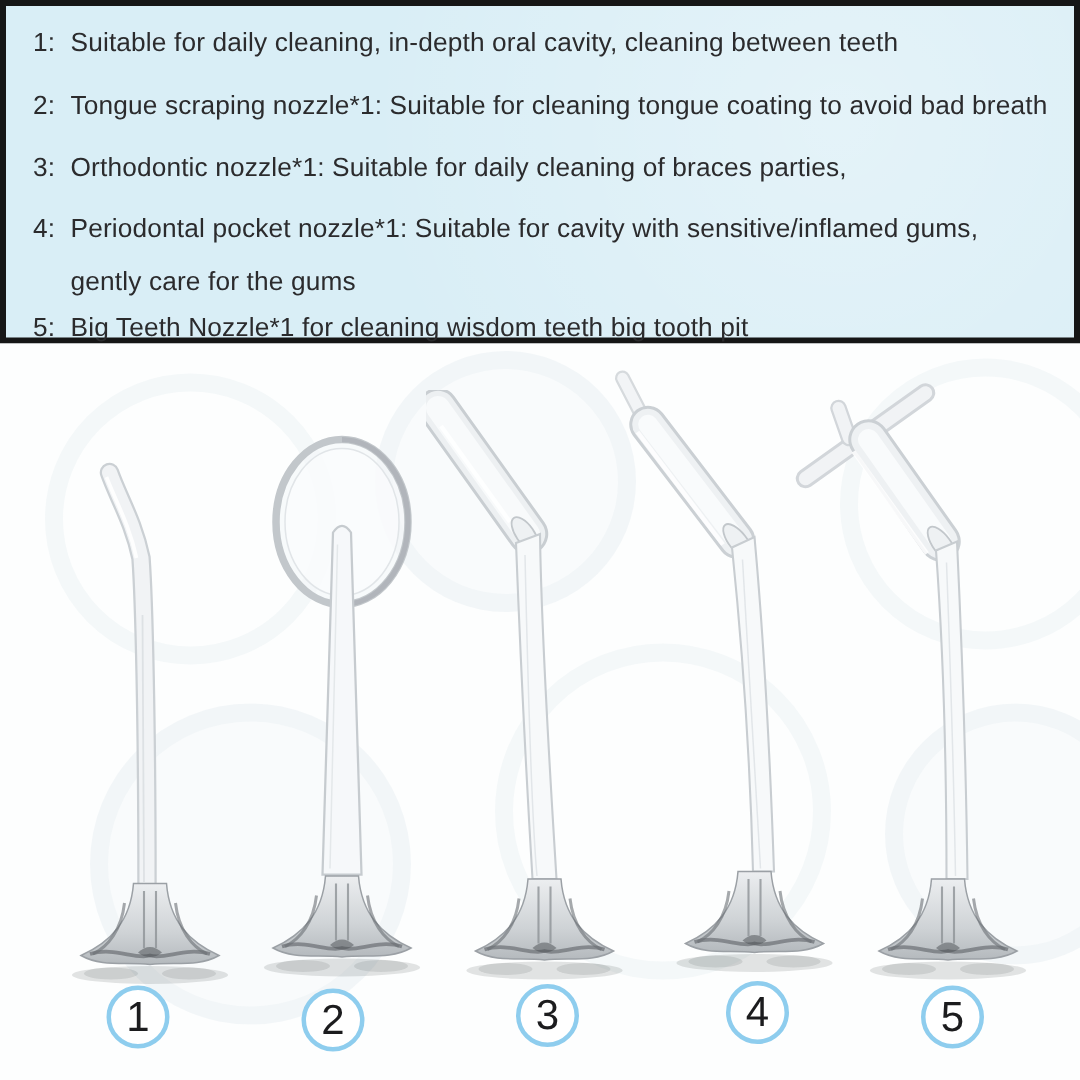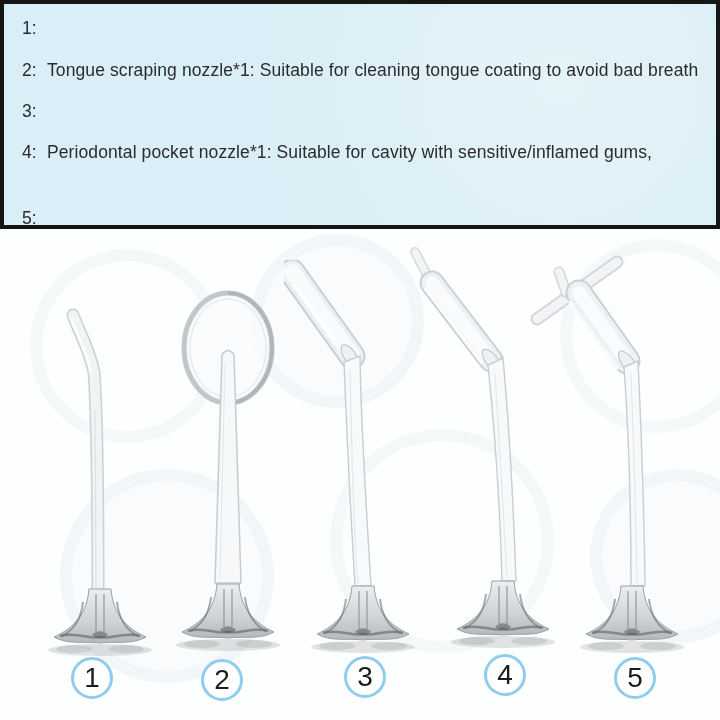--- a/index.html
+++ b/index.html
@@ -53,34 +53,40 @@
         <path d="M17,-42 C19,-24 28,-13 38,-8" fill="none" stroke="#6a6f74" stroke-width="2" opacity="0.6"></path>
         <path d="M-4,-50 L-4,-12 M4,-50 L4,-12" fill="none" stroke="#8d9296" stroke-width="1.4" opacity="0.8"></path>
         <path d="M-8,-9 C-3,-14 3,-14 8,-9 C3,-5 -3,-5 -8,-9 Z" fill="#4a4e52" opacity="0.5"></path>
       </g>
     </defs>
   </svg>
 
   <section class="info-panel">
     <div class="info-row r0">
       <span class="num">1:</span>
+      <span class="txt">Suitable for daily cleaning, in-depth oral cavity, cleaning between teeth</span>
     </div>
     <div class="info-row r1">
       <span class="num">2:</span>
       <span class="txt">Tongue scraping nozzle*1: Suitable for cleaning tongue coating to avoid bad breath</span>
     </div>
     <div class="info-row r2">
       <span class="num">3:</span>
+      <span class="txt">Orthodontic nozzle*1: Suitable for daily cleaning of braces parties,</span>
     </div>
     <div class="info-row r3">
       <span class="num">4:</span>
       <span class="txt">Periodontal pocket nozzle*1: Suitable for cavity with sensitive/inflamed gums,</span>
     </div>
+    <div class="info-row r4">
+      <span class="txt">gently care for the gums</span>
+    </div>
     <div class="info-row r5">
       <span class="num">5:</span>
+      <span class="txt">Big Teeth Nozzle*1 for cleaning wisdom teeth big tooth pit</span>
     </div>
   </section>
 
   <section class="stage">
     <div class="wm" style="left:30px;top:20px;width:170px;height:170px"></div>
     <div class="wm fill" style="left:250px;top:5px;width:150px;height:150px"></div>
     <div class="wm" style="left:560px;top:10px;width:170px;height:170px"></div>
     <div class="wm fill" style="left:60px;top:240px;width:190px;height:190px"></div>
     <div class="wm" style="left:330px;top:200px;width:200px;height:200px"></div>
     <div class="wm fill" style="left:590px;top:240px;width:150px;height:150px"></div>

